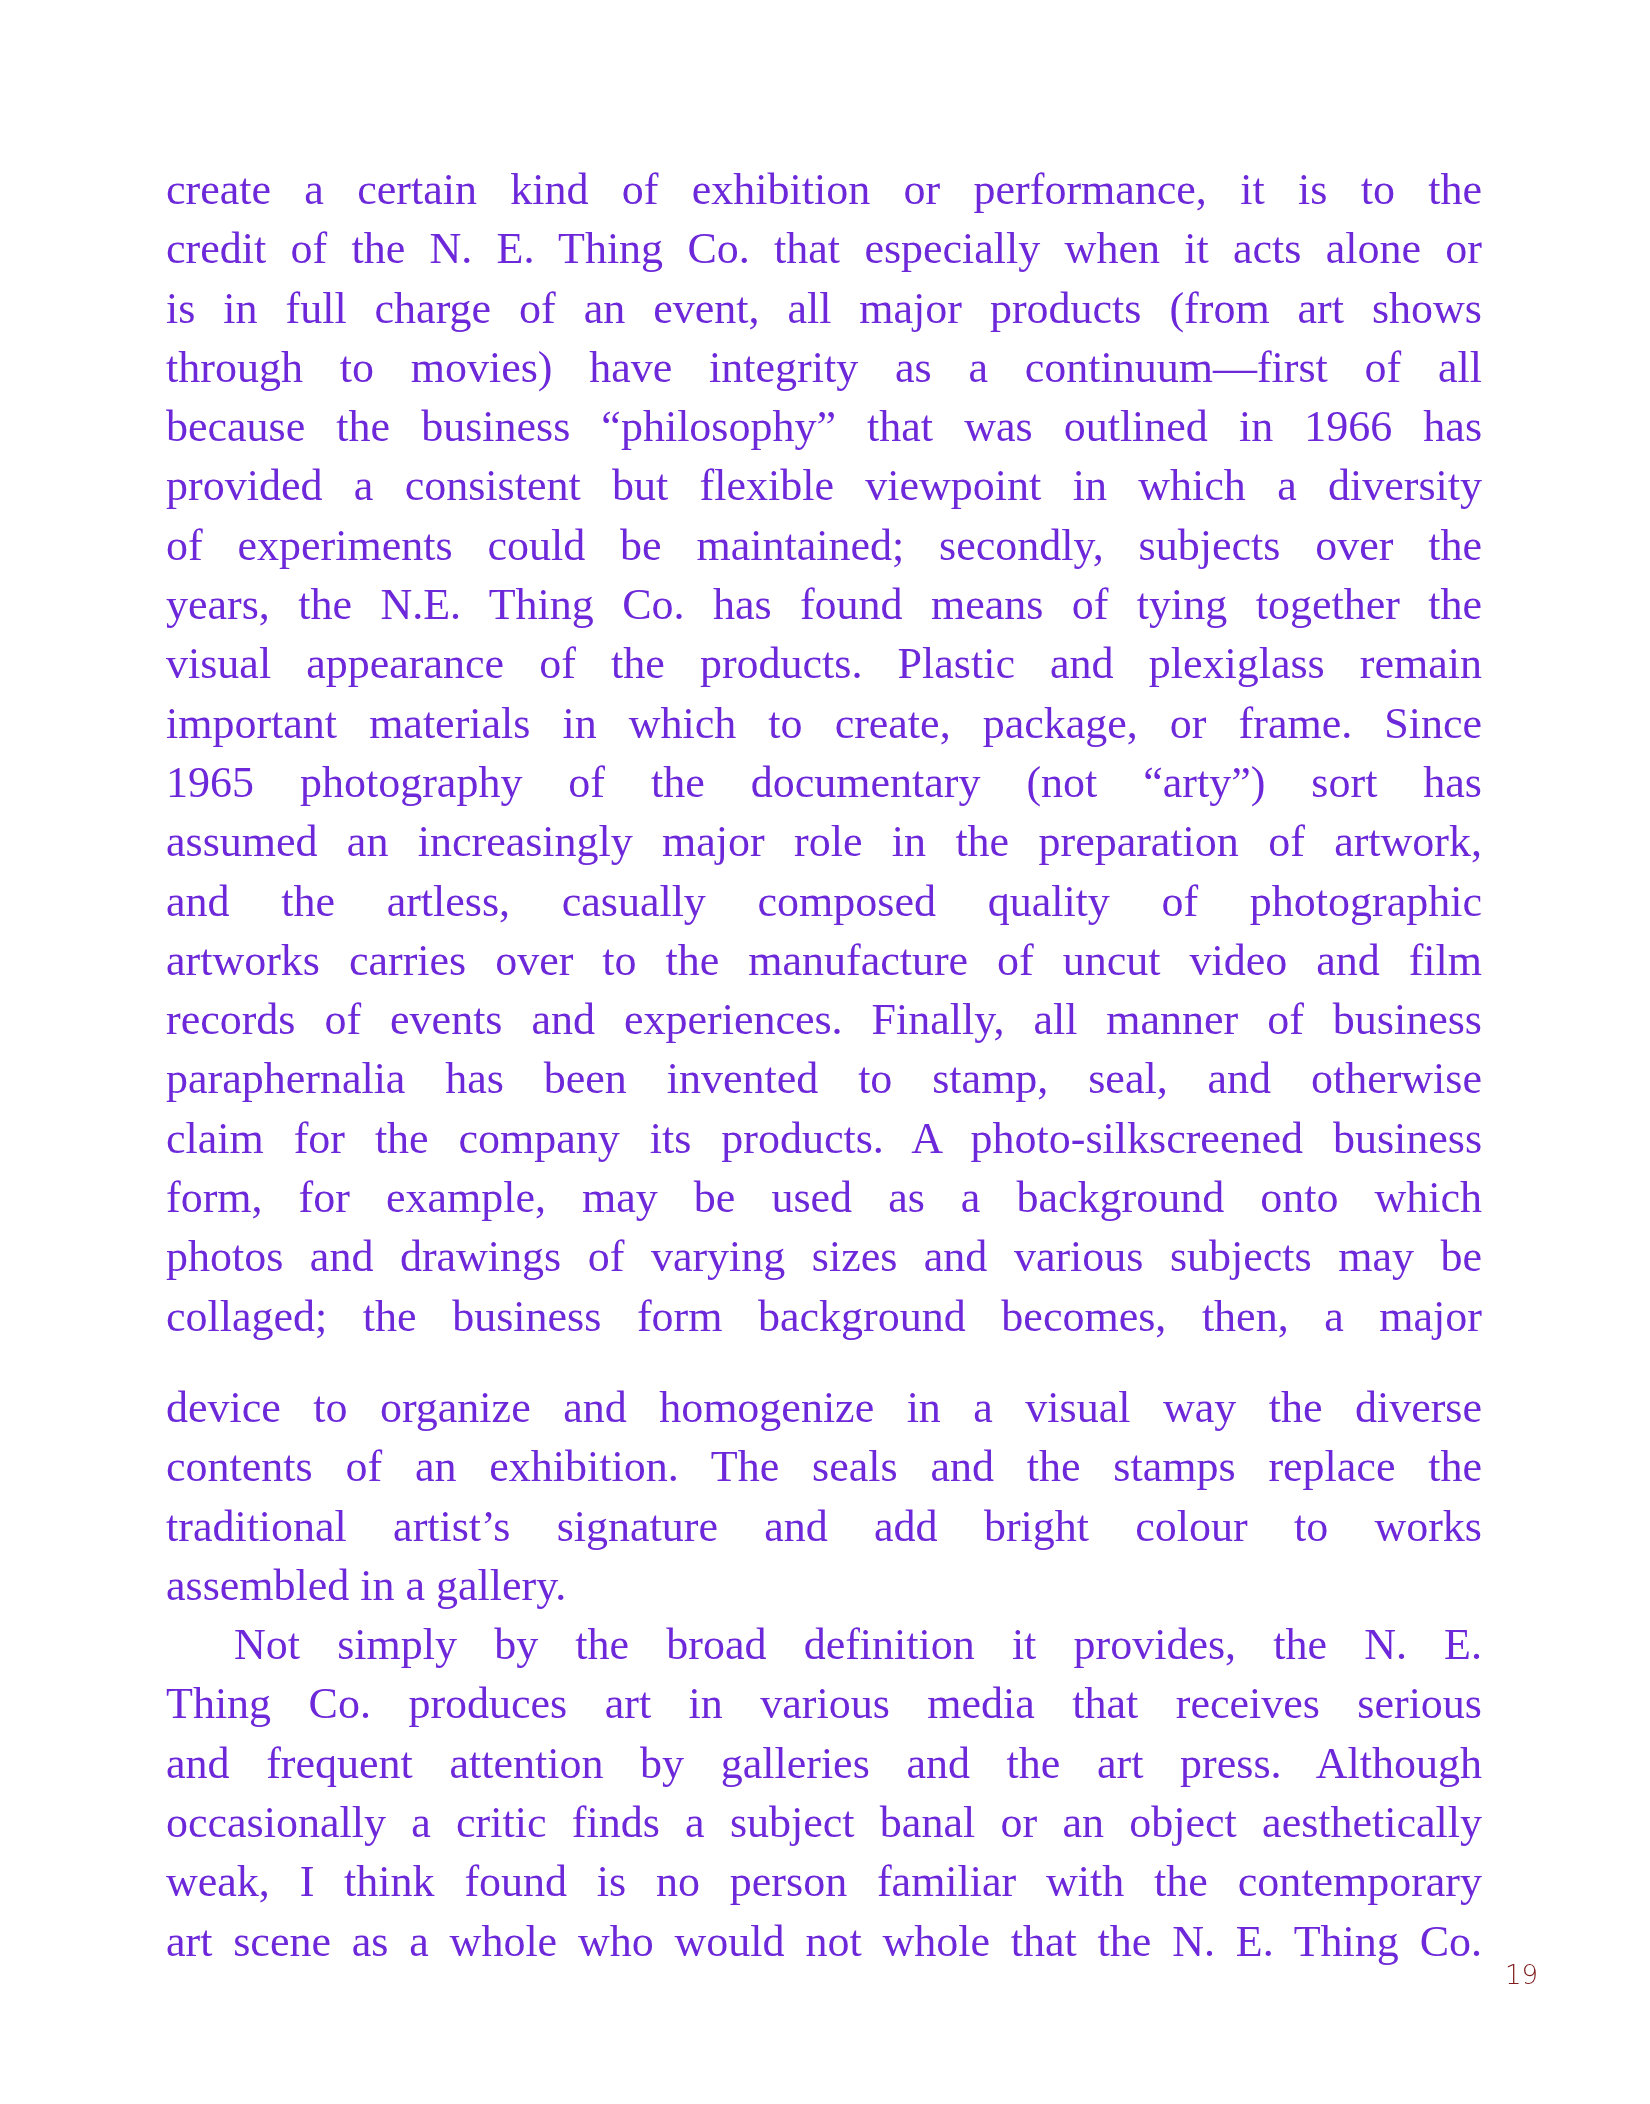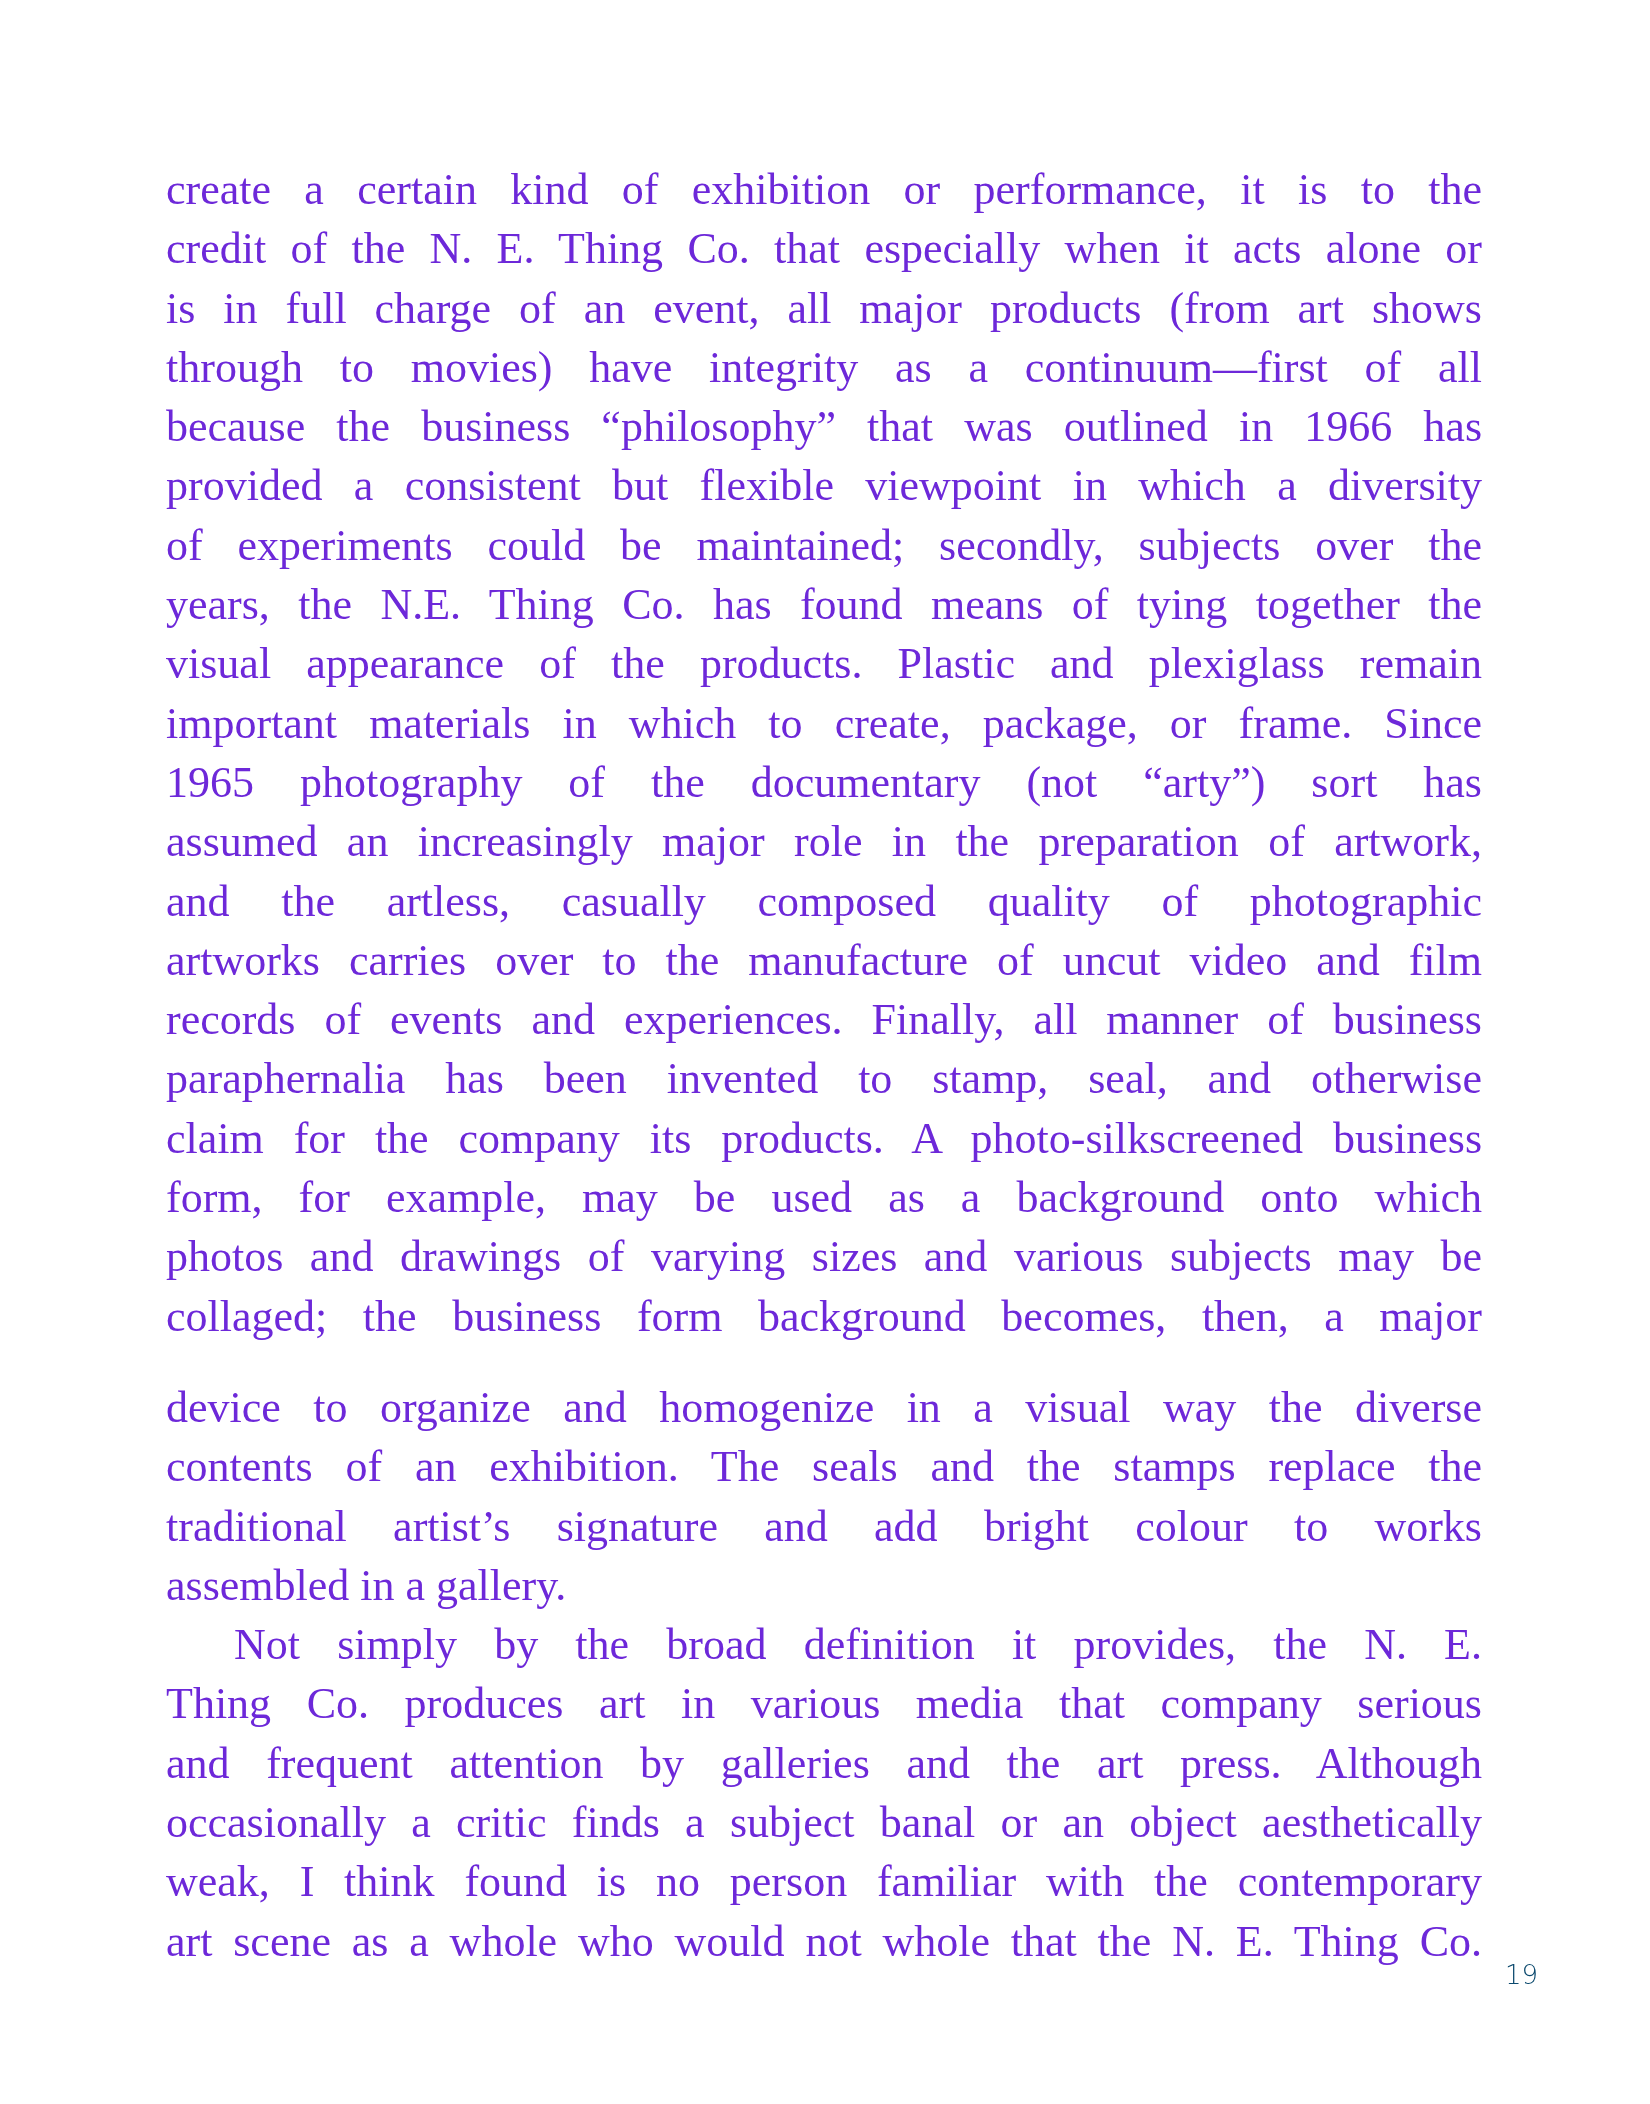--- a/index.html
+++ b/index.html
@@ -44,21 +44,21 @@
     .line-wrap.indent {
       text-indent: 68px;
     }
     .page-number {
       position: absolute;
       left: 1505px;
       top: 1960px;
       font-family: "DejaVu Sans", "Liberation Sans", sans-serif;
       font-size: 26px;
       font-weight: 300;
-      color: #0c4a6e;
+      color: #7f1d1d;
     }
   </style>
 </head>
 <body>
 
 <div class="page">
   <div class="text-block">
 
     <div>
       <span class="line-wrap" style="white-space: normal;">create a certain kind of exhibition or performance, it is to the</span>
@@ -82,21 +82,21 @@
       <span class="line-wrap" style="white-space: normal;">photos and drawings of varying sizes and various subjects may be</span>
       <span class="line-wrap" style="white-space: normal;">collaged; the business form background becomes, then, a major</span>
       <span class="line-wrap" style="white-space: normal; margin-top: 32px;">device to organize and homogenize in a visual way the diverse</span>
       <span class="line-wrap" style="white-space: normal;">contents of an exhibition. The seals and the stamps replace the</span>
       <span class="line-wrap" style="white-space: normal;">traditional artist’s signature and add bright colour to works</span>
       <span class="line-wrap last" style="white-space: normal;">assembled in a gallery.</span>
     </div>
 
     <div>
       <span class="line-wrap indent" style="white-space: normal;">Not simply by the broad definition it provides, the N. E.</span>
-      <span class="line-wrap" style="white-space: normal;">Thing Co. produces art in various media that company serious</span>
+      <span class="line-wrap" style="white-space: normal;">Thing Co. produces art in various media that receives serious</span>
       <span class="line-wrap" style="white-space: normal;">and frequent attention by galleries and the art press. Although</span>
       <span class="line-wrap" style="white-space: normal;">occasionally a critic finds a subject banal or an object aesthetically</span>
       <span class="line-wrap" style="white-space: normal;">weak, I think found is no person familiar with the contemporary</span>
       <span class="line-wrap" style="white-space: normal;">art scene as a whole who would not whole that the N. E. Thing Co.</span>
     </div>
 
   </div>
 
   <div class="page-number">19</div>
 </div>

